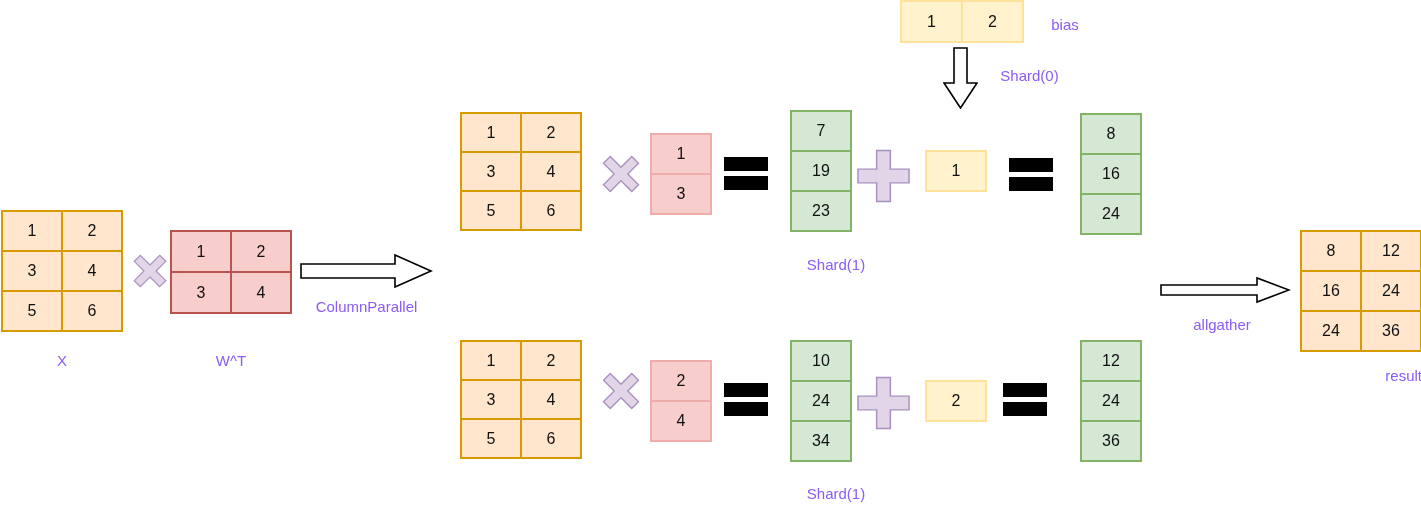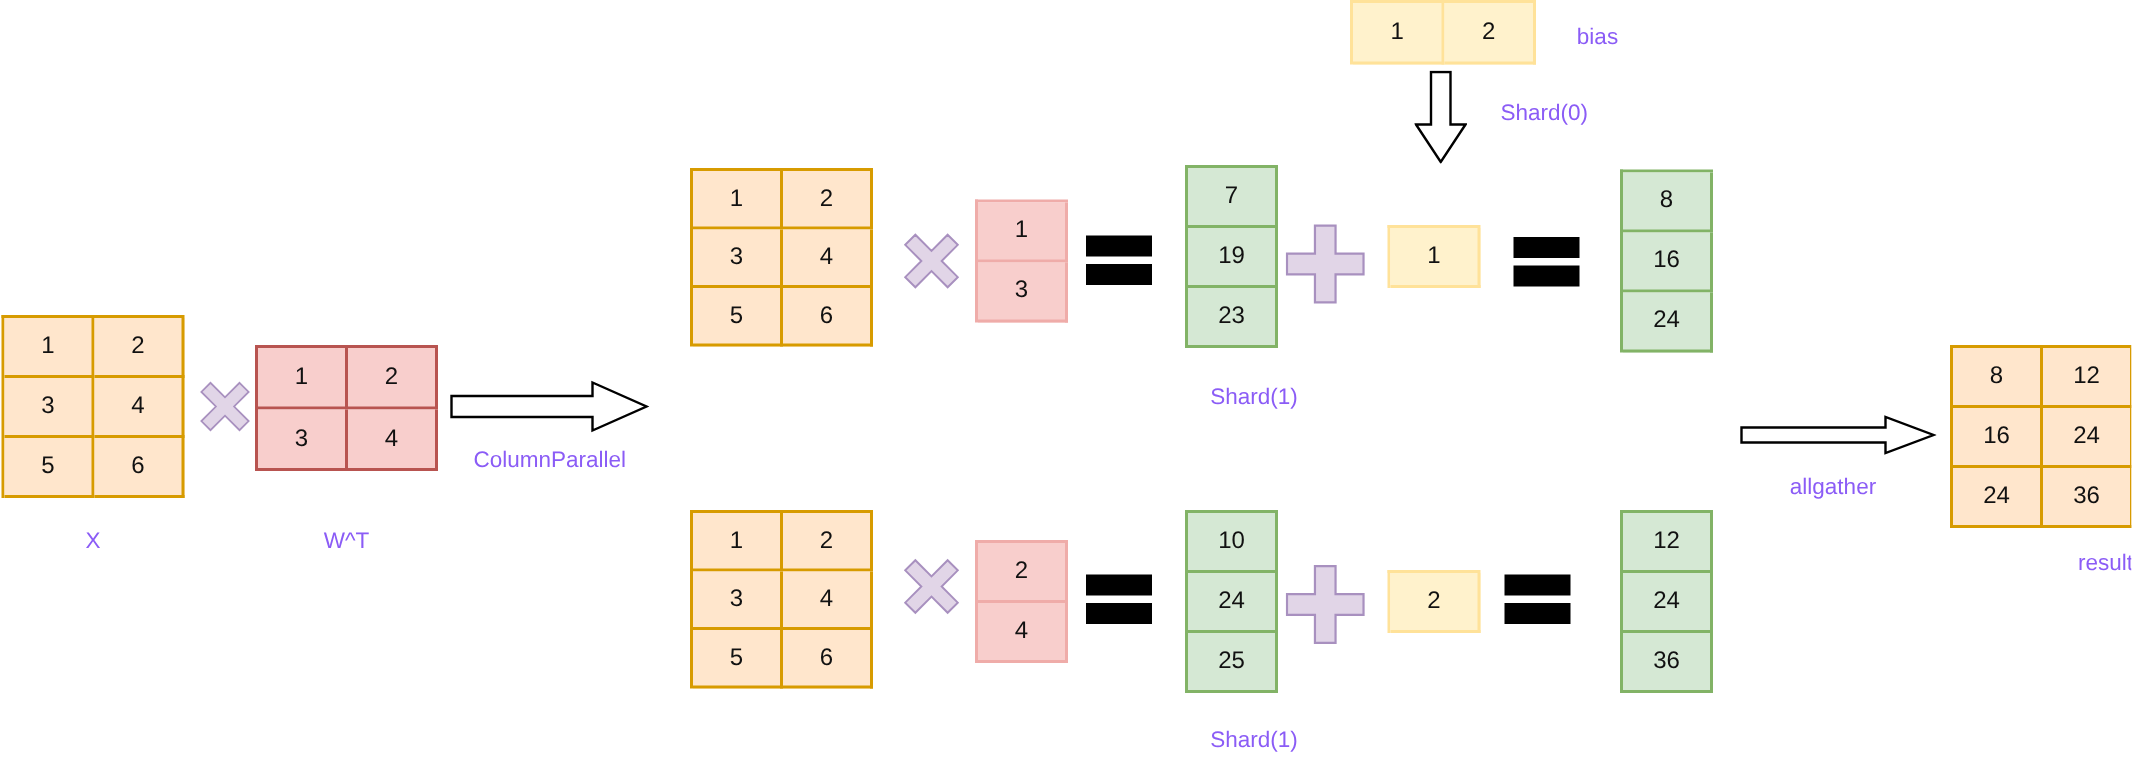--- a/index.html
+++ b/index.html
@@ -165,21 +165,21 @@
     </div>
 
   <div class="equals" style="left:724px; top:383px;">
     <div class="bar"></div>
       <div class="bar"></div>
   </div>
 
   <div class="matrix" style="left: 790px; top: 340px; grid-template-columns: repeat(1, 60px); border-top: 2px solid rgb(130, 179, 102); border-left: 2px solid rgb(130, 179, 102);">
       <div class="cell" style="width: 60px; height: 40px; background: rgb(213, 232, 212); border-right: 2px solid rgb(130, 179, 102); border-bottom: 2px solid rgb(130, 179, 102);">10</div>
       <div class="cell" style="width: 60px; height: 40px; background: rgb(213, 232, 212); border-right: 2px solid rgb(130, 179, 102); border-bottom: 2px solid rgb(130, 179, 102);">24</div>
-      <div class="cell" style="width: 60px; height: 40px; background: rgb(213, 232, 212); border-right: 2px solid rgb(130, 179, 102); border-bottom: 2px solid rgb(130, 179, 102);">25</div>
+      <div class="cell" style="width: 60px; height: 40px; background: rgb(213, 232, 212); border-right: 2px solid rgb(130, 179, 102); border-bottom: 2px solid rgb(130, 179, 102);">34</div>
     </div>
   <div class="lbl" style="left:776px; top:485px; width:120px;">Shard(1)</div>
 
   <svg class="op op-purple" style="left:857px; top:376px;" width="53" height="54" viewBox="-27 -27 54 54">
     <path d="M -7 -26 H 7 V -7 H 26 V 7 H 7 V 26 H -7 V 7 H -26 V -7 H -7 Z"></path>
   </svg>
 
   <div class="matrix" style="left: 925px; top: 380px; grid-template-columns: repeat(1, 60px); border-top: 2px solid rgb(255, 226, 153); border-left: 2px solid rgb(255, 226, 153);">
       <div class="cell" style="width: 60px; height: 40px; background: rgb(255, 242, 204); border-right: 2px solid rgb(255, 226, 153); border-bottom: 2px solid rgb(255, 226, 153);">2</div>
     </div>

